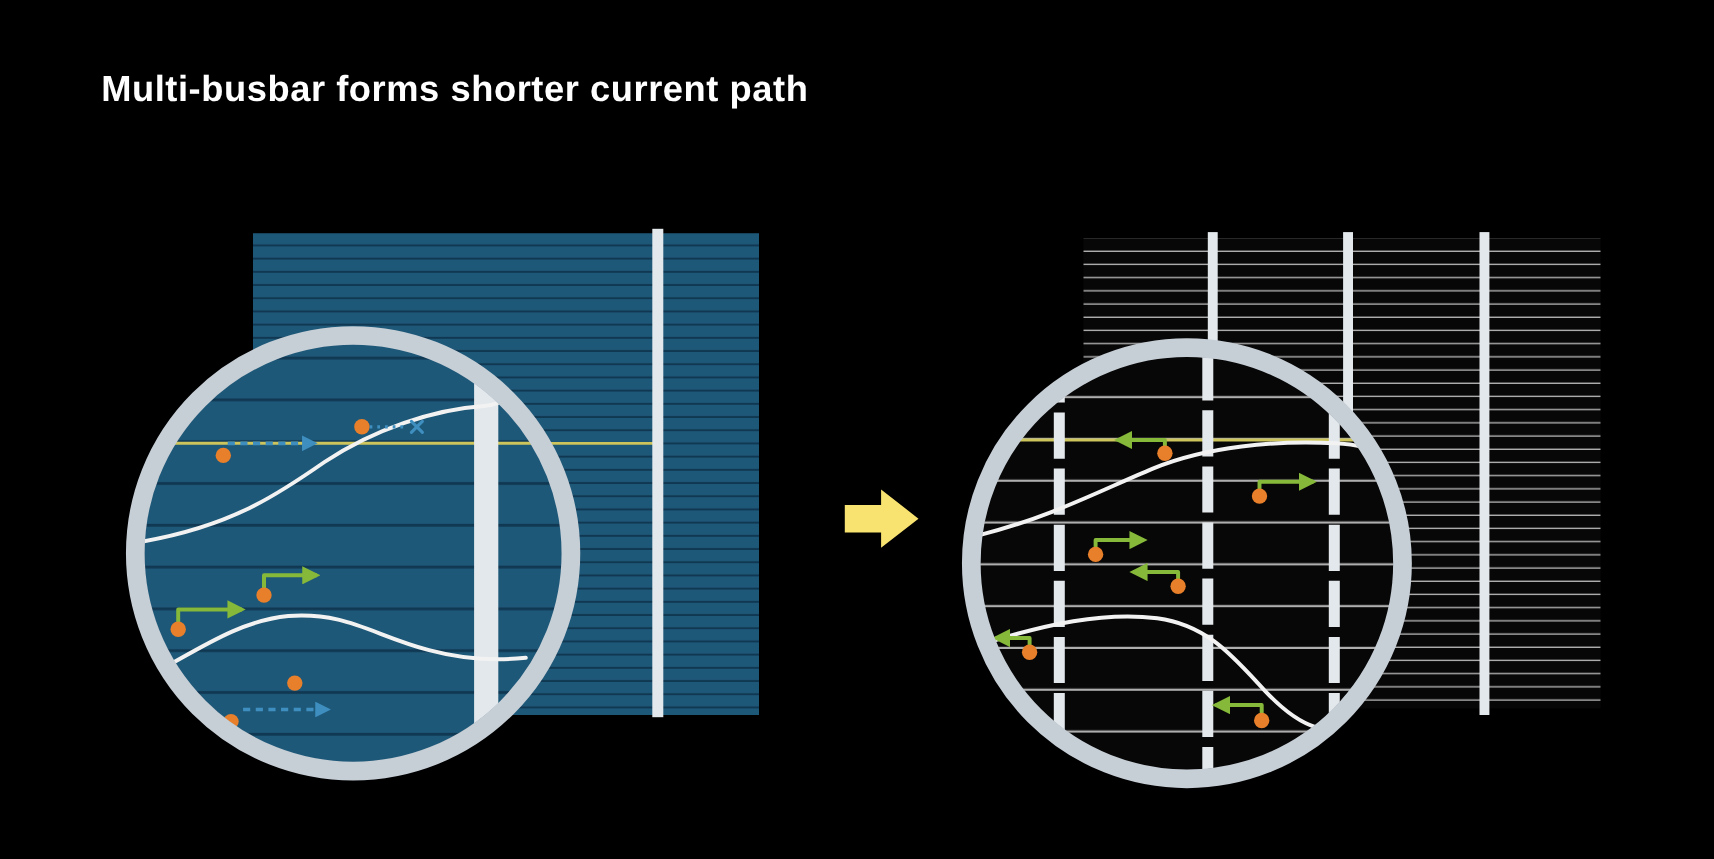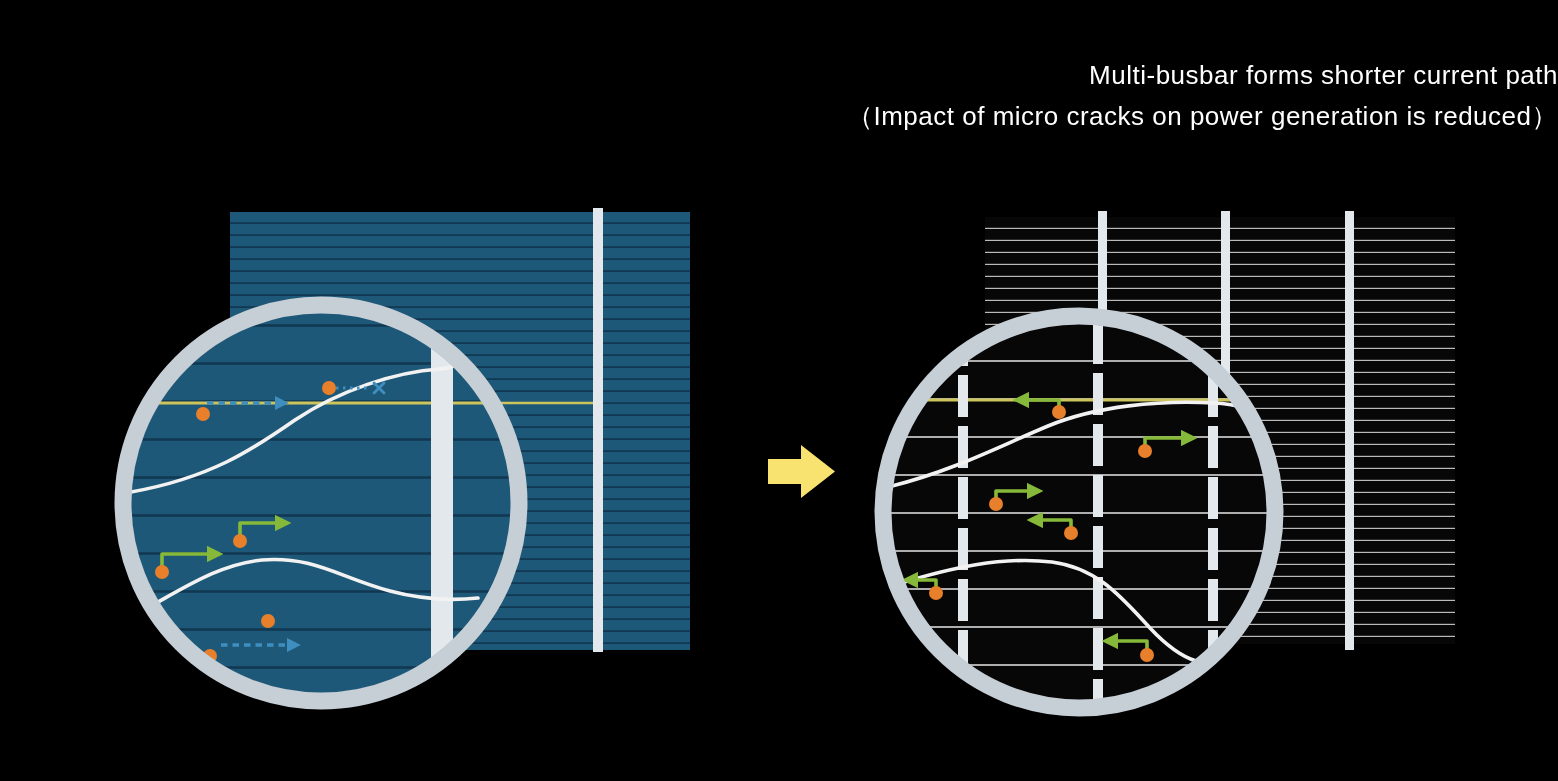--- a/index.html
+++ b/index.html
@@ -6,40 +6,39 @@
   .stage{
     position:relative;
     width:1558px;height:781px;
     background:var(--background,#000);
     overflow:hidden;
     font-family:"Liberation Sans",sans-serif;
   }
   .title{
     position:absolute;
     top:55px;left:92px;right:0;
-    text-align:right;
+    text-align:left;
     color:var(--title-text,#ffffff);
-    font-weight:normal;
-    font-size:26px;
+    font-weight:bold;
+    font-size:33px;
     line-height:1.58;
     letter-spacing:.5px;
   }
   .diagram{
     position:absolute;
     left:0;top:0;width:1558px;height:781px;
   }
 </style>
 </head>
 <body>
 
 <div class="stage">
 
   <div class="title">
     <div>Multi-busbar forms shorter current path</div>
-    <div>（Impact of micro cracks on power generation is reduced）</div>
   </div>
 
   <svg class="diagram" viewBox="0 0 1558 781" xmlns="http://www.w3.org/2000/svg">
     <defs>
       <pattern id="pLeftCell" x="230" y="212" width="12" height="12" patternUnits="userSpaceOnUse">
         <rect width="12" height="12" style="fill:var(--left-cell-blue,#1e5878)"></rect>
         <rect y="10.2" width="12" height="1.8" style="fill:var(--left-cell-line,#0d3049)" opacity="0.8"></rect>
       </pattern>
       <pattern id="pLeftMag" x="0" y="289" width="40" height="38" patternUnits="userSpaceOnUse">
         <rect width="40" height="38" style="fill:var(--left-cell-blue,#1e5878)"></rect>

